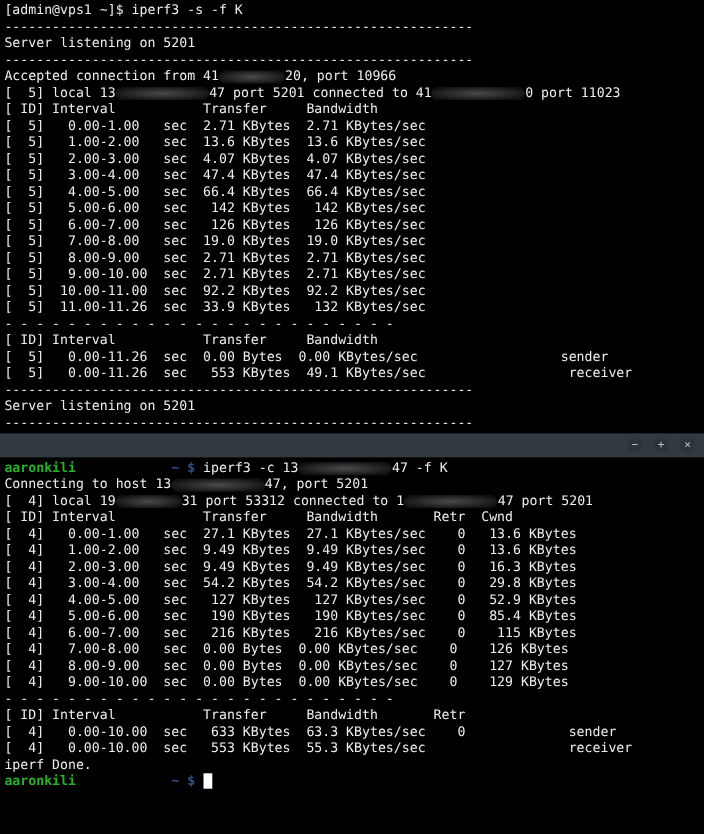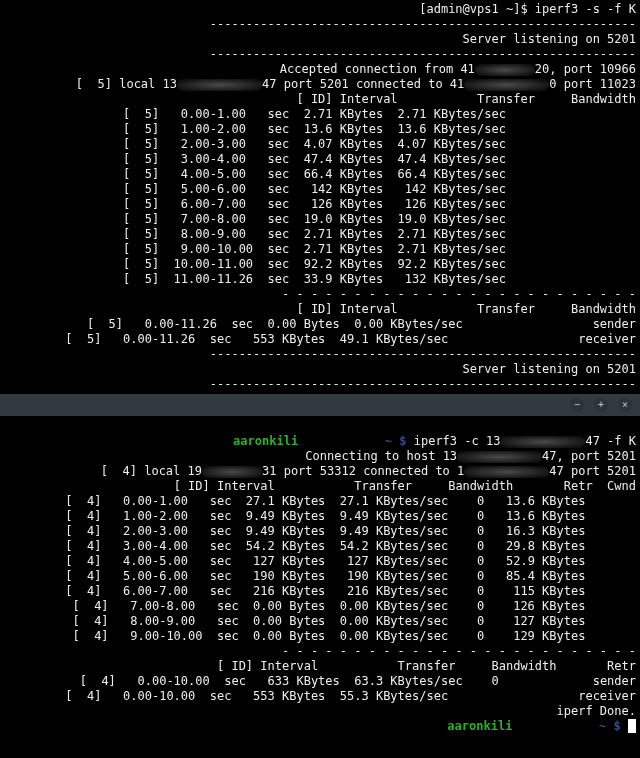--- a/index.html
+++ b/index.html
@@ -8,38 +8,38 @@
     padding: 0;
     background: #000;
     font-family: "Menlo", "Consolas", monospace;
     font-size: 12px;
     line-height: 1.25;
     color: #fff;
     width: 640px;
     height: 758px;
     overflow: hidden;
   }
-  .pane { padding: 2px 4px; white-space: pre; text-align: right; }
+  .pane { padding: 2px 4px; white-space: pre; }
   .pane-top { background: #000; }
   .titlebar {
     background: #323a3f;
     height: 22px;
     display: flex;
     justify-content: flex-end;
     align-items: center;
     gap: 10px;
     padding: 0 8px;
   }
   .tb-btn {
     width: 14px; height: 14px; border-radius: 50%;
     background: #2d3437; color: #bfc8cd;
     display: inline-flex; align-items: center; justify-content: center;
     font-size: 10px;
   }
-  .pane-bottom { background: #000; padding-top: 18px; }
+  .pane-bottom { background: #000; padding-top: 2px; }
   .green { color: #28b028; font-weight: bold; }
   .blue  { color: #305090; font-weight: bold; }
   .white { color: #eee; }
   .obscure {
     display: inline-block;
     background: radial-gradient(ellipse at center, #4a4a4a 0%, #101010 80%);
     border-radius: 10px;
     height: 12px;
     vertical-align: middle;
   }

